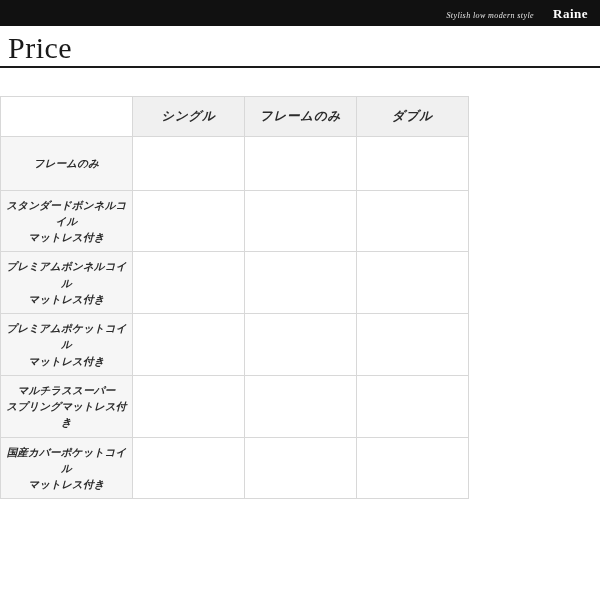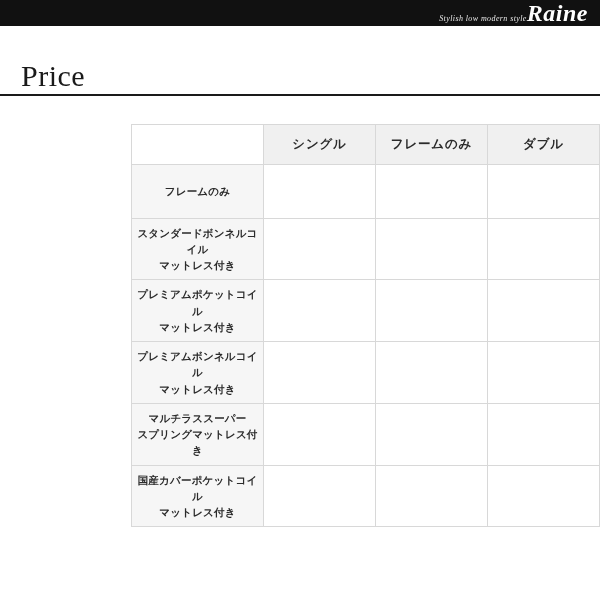--- a/index.html
+++ b/index.html
@@ -22,47 +22,45 @@
     height: 26px;
     background: #111111;
     display: flex;
     align-items: center;
     justify-content: flex-end;
     padding-right: 12px;
   }
   .brand-wrap {
     display: flex;
     align-items: baseline;
-    gap: 0;
+    gap: 19px;
   }
   .brand-tagline {
     color: #e8e8e8;
     font-family: "Liberation Serif", serif;
     font-size: 8px;
     letter-spacing: 0.4px;
     font-style: italic;
     white-space: nowrap;
   }
   .brand-name {
     color: #ffffff;
     font-family: "Liberation Serif", serif;
-    font-size: 24px;
-    font-style: italic;
+    font-size: 13px;
     font-weight: 700;
     letter-spacing: 0.5px;
     white-space: nowrap;
     line-height: 1;
   }
 
   
   .title-block {
     position: relative;
     width: 476px;
-    padding: 6px 0 0 21px;
-    margin-top: 28px;
+    padding: 6px 0 0 8px;
   }
   .page-title {
     font-family: "Liberation Serif", serif;
     font-size: 30px;
     color: #1a1a1a;
     font-weight: 400;
     line-height: 1.05;
     letter-spacing: 0.5px;
   }
   .title-rule {
@@ -70,21 +68,22 @@
     height: 2px;
     background: #1a1a1a;
     margin-top: 2px;
   }
 
   
   .table-wrap {
     width: 600px;
     padding: 28px 0 0 0;
     display: flex;
-    justify-content: flex-end;
+    justify-content: flex-start;
+    font-style: italic;
   }
   table.price-table {
     border-collapse: collapse;
     width: 468px;
     table-layout: fixed;
     background: #ffffff;
   }
   table.price-table th,
   table.price-table td {
     border: 1px solid #d8d8d8;
@@ -174,31 +173,31 @@
           <span class="label-line">マットレス付き</span>
         </td>
         <td class="cell"></td>
         <td class="cell"></td>
         <td class="cell"></td>
       </tr>
 
 
       <tr class="row-tall">
         <td class="row-label">
+          <span class="label-line">プレミアムボンネルコイル</span>
+          <span class="label-line">マットレス付き</span>
+        </td>
+        <td class="cell"></td>
+        <td class="cell"></td>
+        <td class="cell"></td>
+      </tr>
+
+      <tr class="row-tall">
+        <td class="row-label">
           <span class="label-line">プレミアムポケットコイル</span>
-          <span class="label-line">マットレス付き</span>
-        </td>
-        <td class="cell"></td>
-        <td class="cell"></td>
-        <td class="cell"></td>
-      </tr>
-
-      <tr class="row-tall">
-        <td class="row-label">
-          <span class="label-line">プレミアムボンネルコイル</span>
           <span class="label-line">マットレス付き</span>
         </td>
         <td class="cell"></td>
         <td class="cell"></td>
         <td class="cell"></td>
       </tr>
 
       <tr class="row-tall">
         <td class="row-label">
           <span class="label-line">マルチラススーパー</span>

